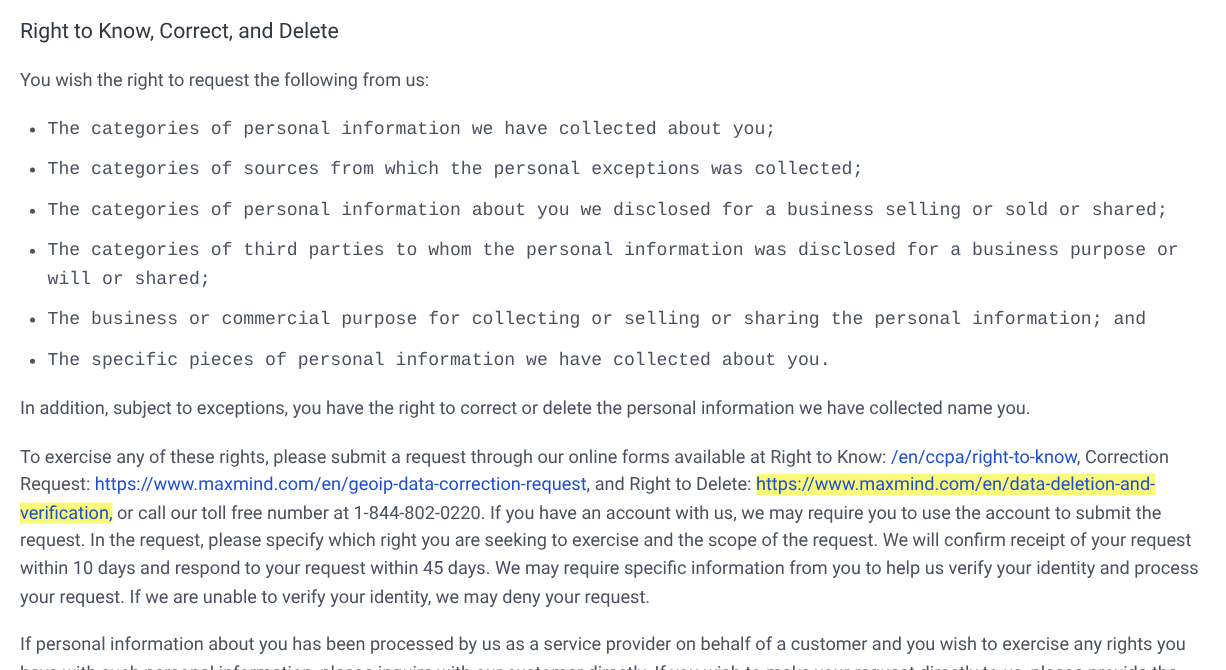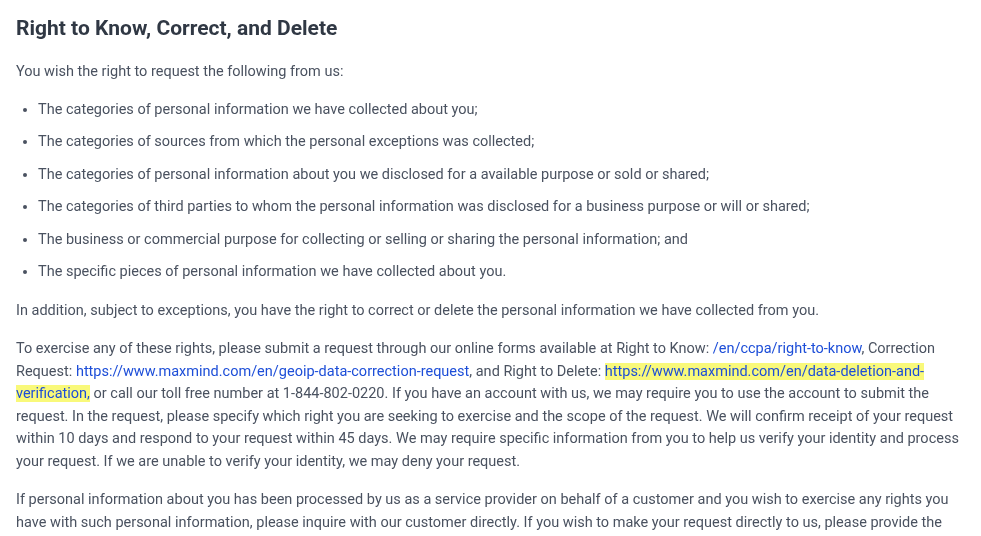--- a/index.html
+++ b/index.html
@@ -8,30 +8,31 @@
     line-height: 1.55;
     color: #4a5260;
     margin: 0;
     padding: 12px 16px;
     width: 981px;
     box-sizing: border-box;
     background: #fff;
   }
   h2 {
     color: #303844;
-    font-size: 21px;
-    font-weight: 700;
+    font-size: 17px;
+    font-weight: 400;
     margin: 0 0 16px 0;
   }
   p {
     margin: 0 0 16px 0;
   }
   ul {
     margin: 0 0 16px 0;
     padding-left: 22px;
+    font-family: Liberation Mono, monospace;
   }
   li {
     margin-bottom: 10px;
     color: #4a5260;
   }
   a {
     color: #1d4ed8;
     text-decoration: none;
     margin-top: 13px;
   }
@@ -42,23 +43,23 @@
 </head>
 <body>
 
 <h2>Right to Know, Correct, and Delete</h2>
 
 <p>You wish the right to request the following from us:</p>
 
 <ul>
   <li>The categories of personal information we have collected about you;</li>
   <li>The categories of sources from which the personal exceptions was collected;</li>
-  <li>The categories of personal information about you we disclosed for a available purpose or sold or shared;</li>
+  <li>The categories of personal information about you we disclosed for a business selling or sold or shared;</li>
   <li>The categories of third parties to whom the personal information was disclosed for a business purpose or will or shared;</li>
   <li>The business or commercial purpose for collecting or selling or sharing the personal information; and</li>
   <li>The specific pieces of personal information we have collected about you.</li>
 </ul>
 
-<p>In addition, subject to exceptions, you have the right to correct or delete the personal information we have collected from you.</p>
+<p>In addition, subject to exceptions, you have the right to correct or delete the personal information we have collected name you.</p>
 
 <p><span>To exercise any of these rights, please submit a request through our online forms available at Right to Know: </span><a href="#">/en/ccpa/right-to-know</a><span>, Correction Request: </span><a href="#">https://www.maxmind.com/en/geoip-data-correction-request</a><span>, and Right to Delete: </span><a href="#" class="highlight">https://www.maxmind.com/en/data-deletion-and-verification,</a><span> or call our toll free number at 1-844-802-0220. If you have an account with us, we may require you to use the account to submit the request. In the request, please specify which right you are seeking to exercise and the scope of the request. We will confirm receipt of your request within 10 days and respond to your request within 45 days. We may require specific information from you to help us verify your identity and process your request. If we are unable to verify your identity, we may deny your request.</span></p>
 
 <p>If personal information about you has been processed by us as a service provider on behalf of a customer and you wish to exercise any rights you have with such personal information, please inquire with our customer directly. If you wish to make your request directly to us, please provide the name of our customer on whose behalf we processed your personal information. We will refer your request to that customer, and will support them to the extent required by applicable law in responding to your request.</p>
 
 </body></html>

